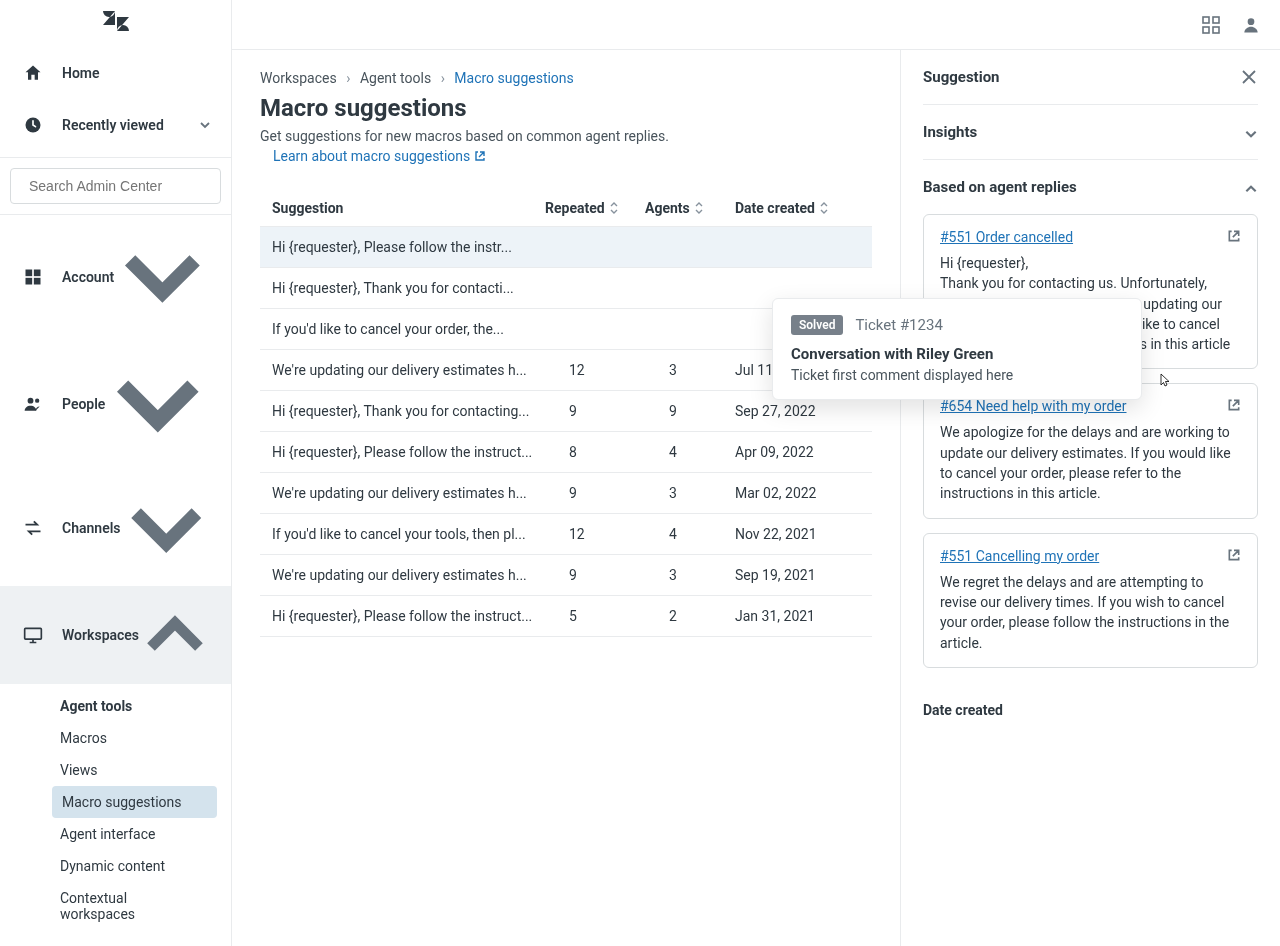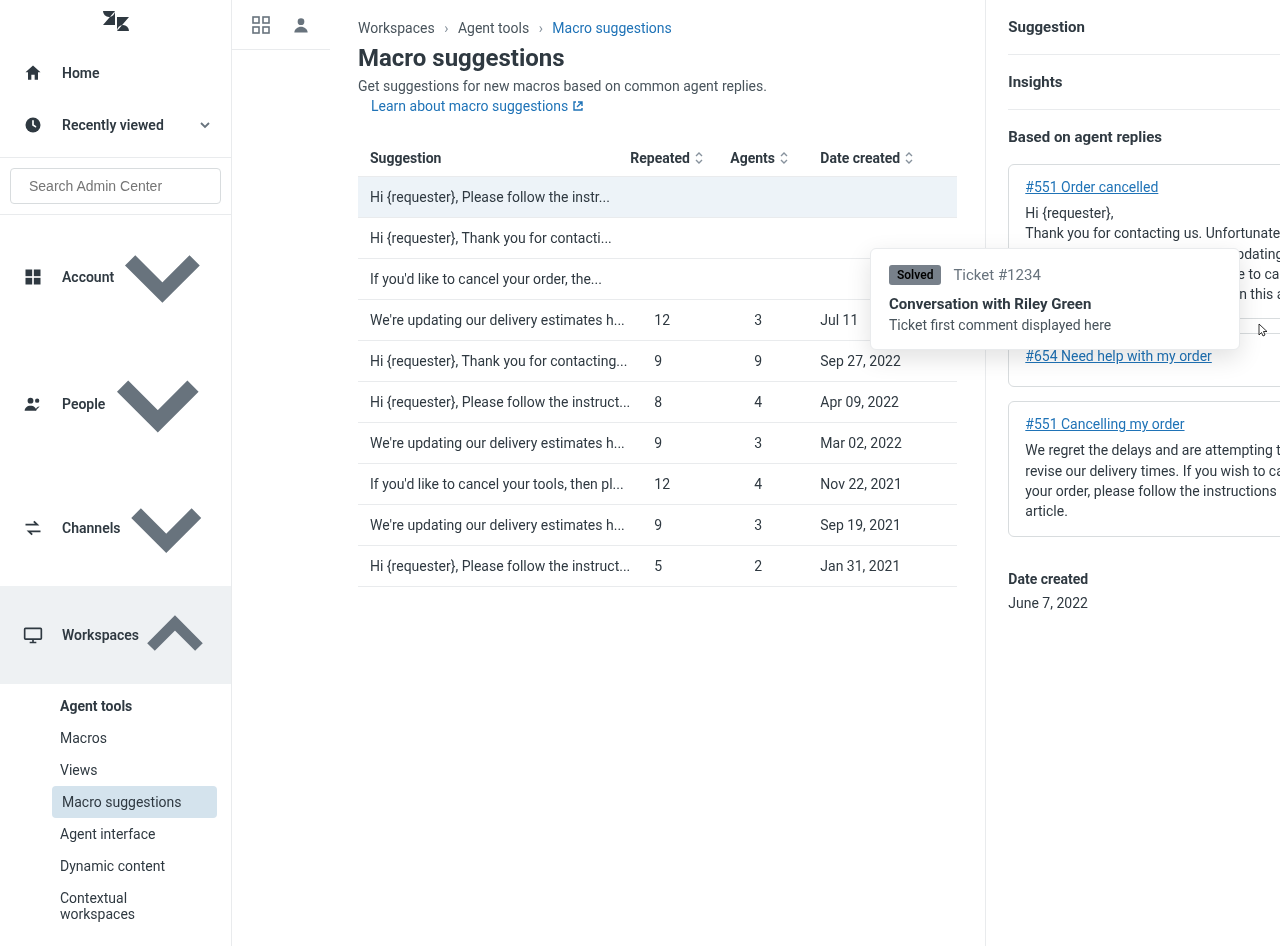--- a/index.html
+++ b/index.html
@@ -26,21 +26,21 @@
   .nav-sec-item .label { flex: 1; }
   .subnav { padding: 6px 0 16px 0; }
   .subnav-item { padding: 8px 18px 8px 60px; cursor: pointer; color: #2f3941; font-size: 14px; border-radius: 4px; margin: 0 14px 0 4px; }
   .subnav-item.bold { font-weight: 700; }
   .subnav-item.selected { background: #d4e3ed; border-radius: 4px; margin-left: 52px; padding-left: 8px; margin-right: 14px; }
   .subnav-item.selected { padding: 8px 10px; }
   .subnav .subnav-item { margin-left: 0; padding-left: 60px; }
   .subnav .subnav-item.selected { margin-left: 52px; padding-left: 10px; }
 
   
-  .main { flex: 1; display: flex; flex-direction: row; min-width: 0; }
+  .main { flex: 1; display: flex; flex-direction: column; min-width: 0; }
   .topbar { height: 50px; border-bottom: 1px solid #e9ebed; display: flex; align-items: center; justify-content: flex-end; padding: 0 18px; gap: 18px; }
   .topbar-icon { width: 22px; height: 22px; cursor: pointer; display:flex; align-items:center; justify-content:center; }
 
   .content-wrap { flex: 1; display: flex; min-height: 0; }
 
   .center { flex: 1; padding: 20px 28px; position: relative; min-width: 0; }
   .breadcrumb { color: #49545c; font-size: 14px; margin-bottom: 8px; }
   .breadcrumb .sep { margin: 0 6px; color: #87929d; }
   .breadcrumb .current { color: #1f73b7; }
   .page-title { font-size: 24px; font-weight: 700; margin-bottom: 6px; }
@@ -56,33 +56,33 @@
   .th { display: inline-flex; align-items: center; gap: 4px; }
   .sort-ic { width: 10px; height: 14px; }
   .trow { display: flex; padding: 12px 12px; border-bottom: 1px solid #e9ebed; cursor: pointer; }
   .trow.highlight { background: #edf3f8; }
   .trow .cell { overflow: hidden; text-overflow: ellipsis; white-space: nowrap; }
   .trow .col-rep, .trow .col-ag { padding-left: 24px; }
 
   
   .popover { position: absolute; left: 540px; top: 248px; background: #fff; border: 1px solid #e9ebed; border-radius: 6px; box-shadow: 0 8px 24px rgba(0,0,0,.12); padding: 16px 18px; width: 370px; z-index: 10; }
   .pop-row1 { display: flex; align-items: center; gap: 12px; margin-bottom: 10px; }
-  .badge-solved { background: #77808a; color: #000000; font-size: 12px; padding: 3px 8px; border-radius: 3px; font-weight:600; }
+  .badge-solved { background: #77808a; color: #ffffff; font-size: 12px; padding: 3px 8px; border-radius: 3px; font-weight:600; }
   .pop-ticket { color: #68737d; font-size: 15px; }
   .pop-title { font-weight: 700; font-size: 15px; margin-bottom: 4px; }
   .pop-body { color: #49545c; font-size: 14px; }
 
   
   .right-panel { width: 380px; border-left: 1px solid #e9ebed; display: flex; flex-direction: column; }
   .rp-header { display: flex; align-items: center; justify-content: space-between; padding: 18px 22px; }
   .rp-header h3 { font-size: 15px; font-weight: 700; }
   .rp-close { cursor: pointer; width: 18px; height: 18px; }
   .rp-body { flex: 1; overflow-y: auto; padding: 0 22px; }
   .rp-sec { border-top: 1px solid #e9ebed; }
-  .rp-sec-head { display: flex; justify-content: space-between; align-items: center; padding: 18px 0; cursor: pointer; }
+  .rp-sec-head { display: flex; justify-content: space-between; align-items: flex-end; padding: 18px 0; cursor: pointer; }
   .rp-sec-head h4 { font-size: 15px; font-weight: 700; }
   .reply-card { border: 1px solid #d8dcde; border-radius: 6px; padding: 14px 16px; margin-bottom: 14px; }
   .reply-card-head { display: flex; justify-content: space-between; margin-bottom: 8px; }
   .reply-card-head a { color: #1f73b7; font-size: 14px; text-decoration: underline; }
   .reply-card-body { font-size: 14px; color: #2f3941; line-height: 1.45; }
   .ext-ic { width: 14px; height: 14px; }
   .rp-datewrap { padding: 20px 0 30px; }
   .rp-date-label { font-weight: 700; margin-bottom: 8px; }
   .rp-footer { border-top: 1px solid #e9ebed; padding: 16px 22px; display: flex; justify-content: flex-end; gap: 12px; }
   .btn-text { background: none; border: none; color: #1f73b7; font-size: 14px; font-weight: 500; padding: 10px 14px; cursor: pointer; }
@@ -377,33 +377,33 @@
                   </div>
                   <div class="reply-card-body">Hi {requester},<br>Thank you for contacting us. Unfortunately, we're experiencing delays. We're updating our delivery estimates here. If you'd like to cancel your order, follow the instructions in this article</div>
                 </div>
                 <div class="reply-card">
                   <div class="reply-card-head">
                     <a href="#">#654 Need help with my order</a>
                     <svg class="ext-ic" viewBox="0 0 12 12" fill="none" stroke="#68737d" stroke-width="1.4">
                       <path d="M4 2H2v8h8V8M6 2h4v4M10 2L5 7"></path>
                     </svg>
                   </div>
+                  <div class="reply-card-body">We apologize for the delays and are working to update our delivery estimates. If you would like to cancel your order, please refer to the instructions in this article.</div>
                 </div>
                 <div class="reply-card">
                   <div class="reply-card-head">
                     <a href="#">#551 Cancelling my order</a>
                     <svg class="ext-ic" viewBox="0 0 12 12" fill="none" stroke="#68737d" stroke-width="1.4">
                       <path d="M4 2H2v8h8V8M6 2h4v4M10 2L5 7"></path>
                     </svg>
                   </div>
                   <div class="reply-card-body">We regret the delays and are attempting to revise our delivery times. If you wish to cancel your order, please follow the instructions in the article.</div>
                 </div>
               </div>
           </div>
           <div class="rp-datewrap">
             <div class="rp-date-label">Date created</div>
-            <div>June 7, 2022</div>
           </div>
         </div>
       </div>
     </div>
   </div>
 </div>
 
 </body></html>

